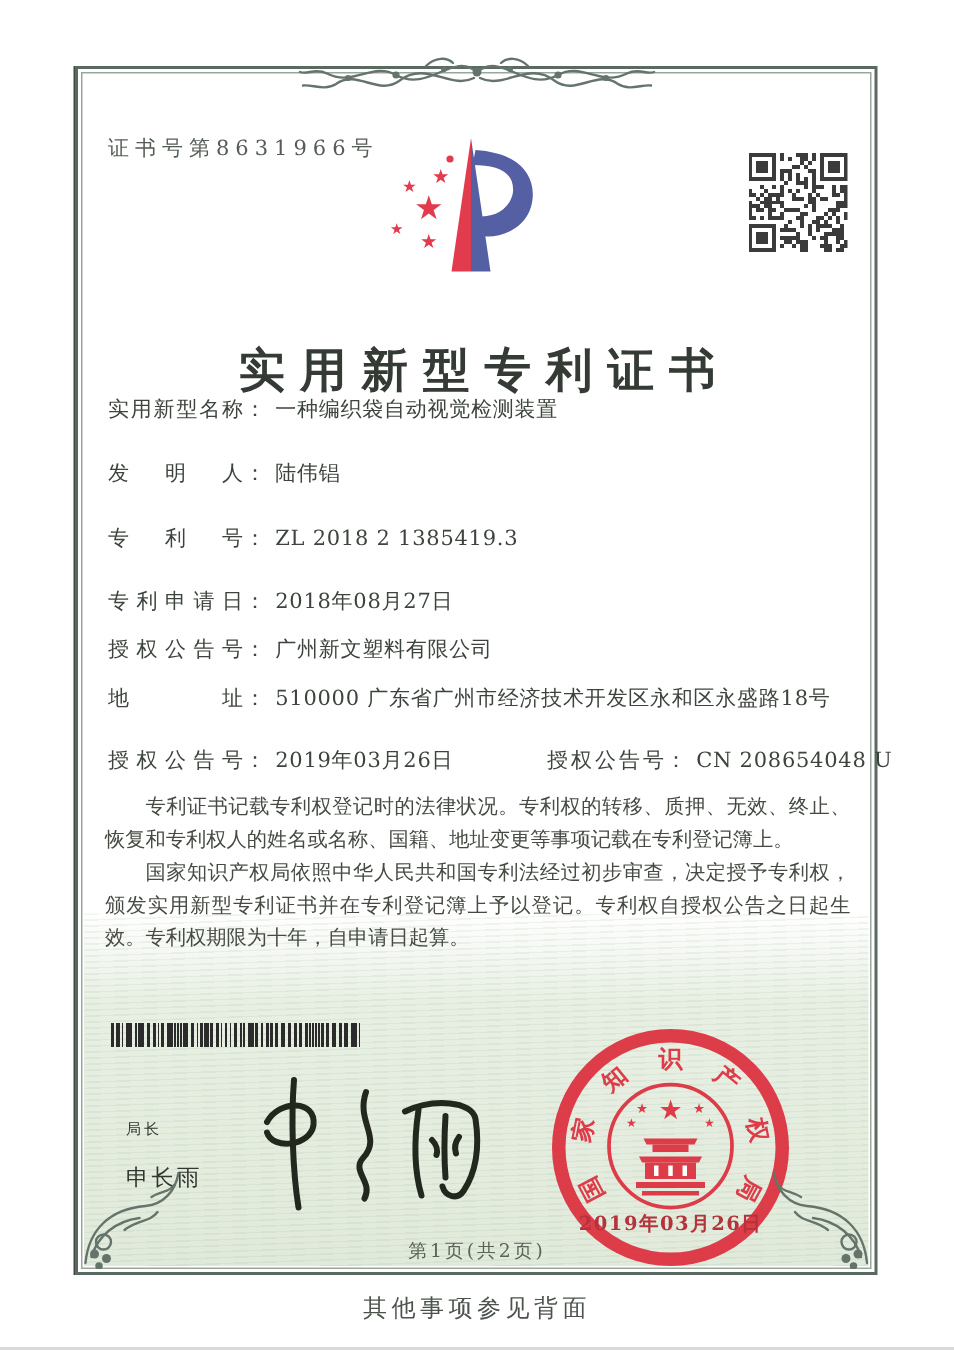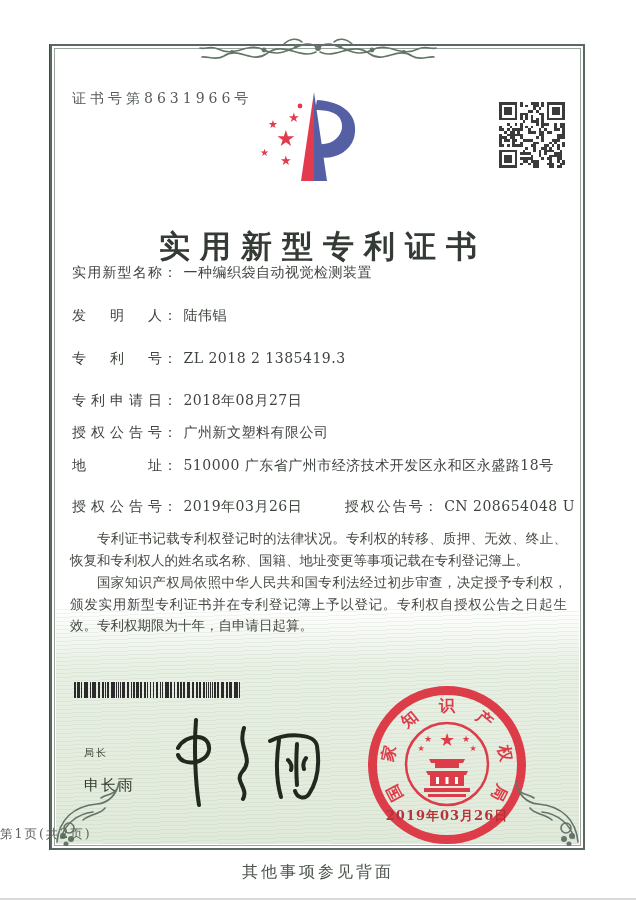--- a/index.html
+++ b/index.html
@@ -25,33 +25,33 @@
   .orn-bl{position:absolute;left:53px;top:778px;width:70px;height:68px;}
   .orn-br{position:absolute;left:512px;top:778px;width:70px;height:68px;transform:scaleX(-1);}
   .cert-no{position:absolute;left:72px;top:90px;font-size:14px;letter-spacing:4px;color:#555c55;}
   .logo{position:absolute;left:256px;top:86px;width:122px;height:102px;}
   .qr{position:absolute;left:499px;top:102px;width:66px;height:66px;shape-rendering:crispEdges;}
   .title{position:absolute;left:0;top:193px;width:100%;text-align:center;font-size:31px;font-weight:600;letter-spacing:10px;text-indent:10px;color:#343a34;margin-top:33px;}
   .row{position:absolute;left:72px;width:494px;font-size:14px;color:var(--ink);white-space:nowrap;}
   .flabel{display:inline-block;width:90px;text-align:justify;text-align-last:justify;vertical-align:bottom;letter-spacing:0;}
   .colon{display:inline-block;margin:0 2px 0 1px;}
   .fvalue{letter-spacing:0.5px;}
-  .pair2{margin-left:38px;}
+  .pair2{margin-left:58px;}
   .pair2 .flabel{width:78px;}
   .body-text{position:absolute;left:70px;top:528px;width:497px;font-size:13.5px;line-height:1.62;text-align:justify;color:#454b42;}
   .body-text p{text-indent:2em;}
   .barcode{position:absolute;left:74px;top:682px;width:170px;height:16px;shape-rendering:crispEdges;}
   .dir-title{position:absolute;left:84px;top:746px;font-size:10px;letter-spacing:2px;color:#31372f;}
   .dir-name{position:absolute;left:84px;top:776px;font-size:15px;letter-spacing:2px;color:#31372f;}
   .sig{position:absolute;left:158px;top:710px;width:180px;height:100px;}
   .seal{position:absolute;left:368px;top:686px;width:158px;height:158px;border:9px solid var(--seal-red);border-radius:50%;opacity:0.93;background:rgba(255,255,255,0.02);}
   .seal-ch{position:absolute;left:50%;top:50%;width:20px;height:20px;margin:-10px 0 0 -10px;font-size:16px;font-weight:bold;color:var(--seal-red);text-align:center;line-height:20px;font-family:var(--serif);}
   .emblem{position:absolute;left:50%;top:50%;width:88px;height:92px;margin:-48px 0 0 -44px;}
   .seal-date{position:absolute;left:50%;top:112px;width:160px;margin-left:-80px;text-align:center;font-size:13px;letter-spacing:1px;color:#b2262f;font-weight:bold;}
-  .footer-page{position:absolute;left:0;top:826px;width:100%;text-align:left;font-size:12.5px;letter-spacing:2px;color:#5a625a;}
+  .footer-page{position:absolute;left:0;top:826px;width:100%;text-align:center;font-size:12.5px;letter-spacing:2px;color:#5a625a;}
   .back-note{position:absolute;left:0;top:862px;width:100%;text-align:center;font-size:16px;letter-spacing:3px;color:#4c534c;}
   .orn-stroke{stroke:#64746a;stroke-width:1.6;fill:none;stroke-linecap:round;}
   .orn-fill{fill:#64746a;}
 </style>
 </head>
 <body>
 
 <div class="page">
 
   <div class="frame">

